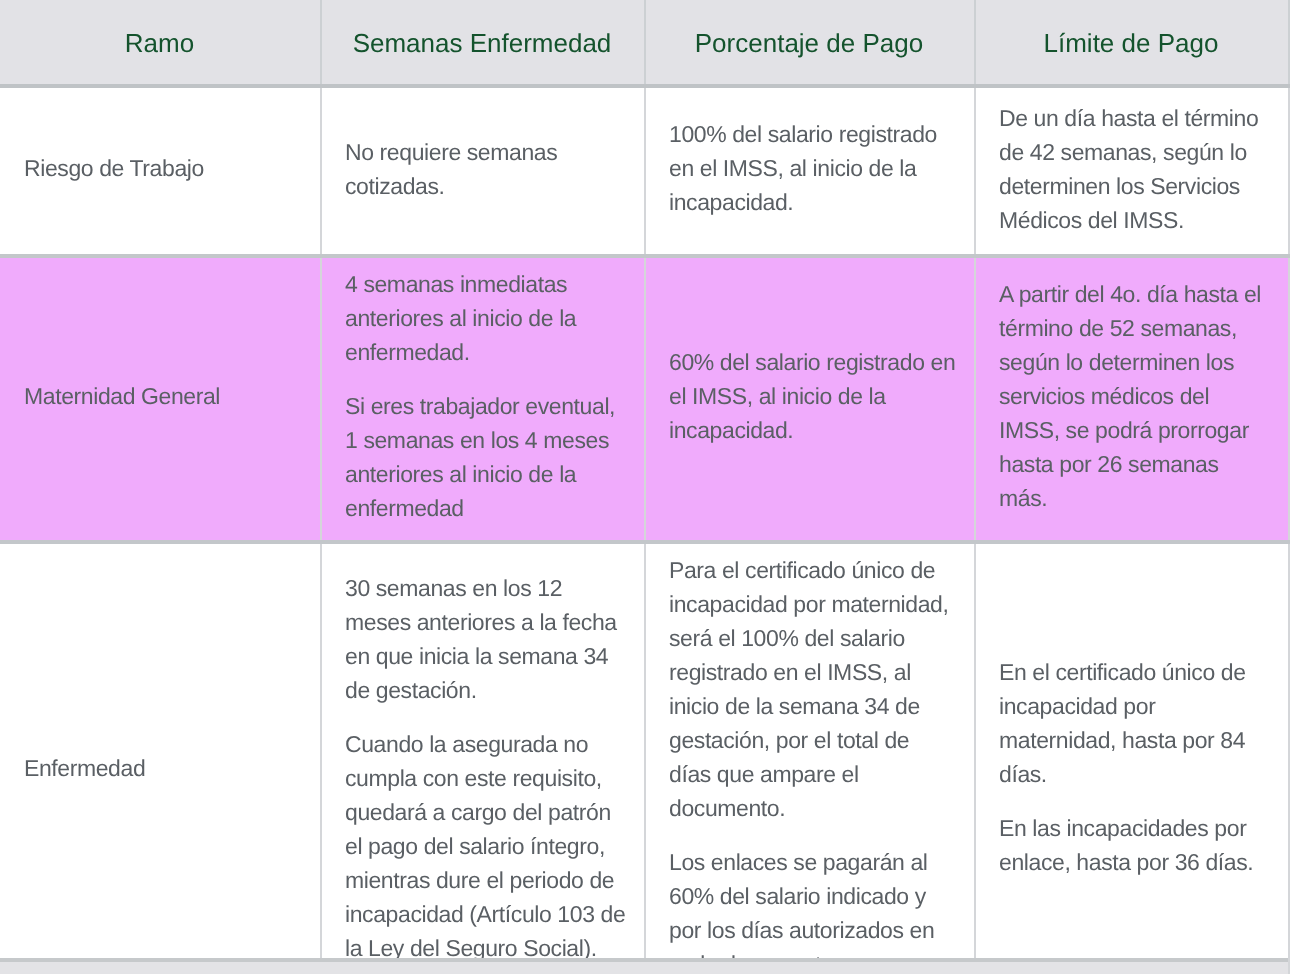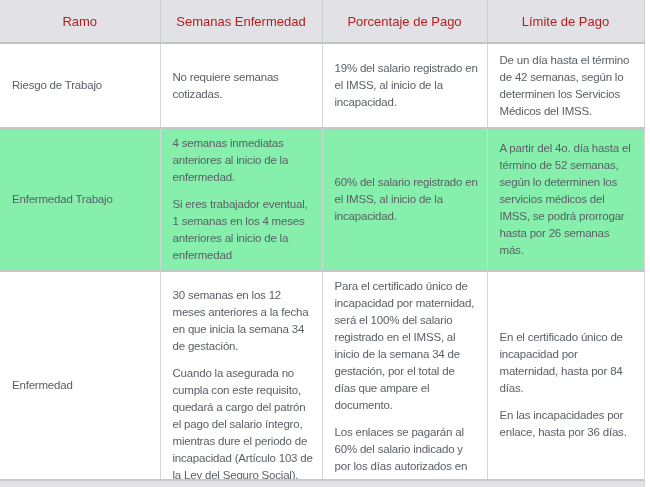--- a/index.html
+++ b/index.html
@@ -22,30 +22,30 @@
   
   th, td {
     border-right: 1px solid #d4d6d9;
     vertical-align: middle;
   }
   thead th { border-right-color: #ccd0d3; }
   
   thead tr { height: 43px; }
   thead th {
     background: #e2e2e6;
-    color: #b91c1c;
+    color: #14532d;
     font-size: 13px;
     font-weight: normal;
     text-align: center;
     border-bottom: 2px solid #bfc3c6;
     letter-spacing: 0;
   }
   
   tbody tr { background: #ffffff; }
-  tbody tr.highlighted td { background: #86efac; }
+  tbody tr.highlighted td { background: #f0abfc; }
   tbody tr { border-bottom: 2px solid #c3c7ca; }
   tbody tr:last-child { border-bottom: none; }
   td {
     color: #5a5f64;
     font-size: 11.5px;
     line-height: 17px;
     letter-spacing: -0.2px;
     padding: 6px 8px 6px 12px;
     text-align: left;
   }
@@ -86,29 +86,29 @@
     </thead>
     <tbody>
       <tr class="row-1">
         <td class="col-ramo">
           <p>Riesgo de Trabajo</p>
         </td>
         <td>
           <p>No requiere semanas cotizadas.</p>
         </td>
         <td>
-          <p>19% del salario registrado en el IMSS, al inicio de la incapacidad.</p>
+          <p>100% del salario registrado en el IMSS, al inicio de la incapacidad.</p>
         </td>
         <td>
           <p>De un día hasta el término de 42 semanas, según lo determinen los Servicios Médicos del IMSS.</p>
         </td>
       </tr>
       <tr class="row-2 highlighted">
         <td class="col-ramo">
-          <p>Enfermedad Trabajo</p>
+          <p>Maternidad General</p>
         </td>
         <td>
           <p>4 semanas inmediatas anteriores al inicio de la enfermedad.</p>
           <p>Si eres trabajador eventual, 1 semanas en los 4 meses anteriores al inicio de la enfermedad</p>
         </td>
         <td>
           <p>60% del salario registrado en el IMSS, al inicio de la incapacidad.</p>
         </td>
         <td>
           <p>A partir del 4o. día hasta el término de 52 semanas, según lo determinen los servicios médicos del IMSS, se podrá prorrogar hasta por 26 semanas más.</p>

